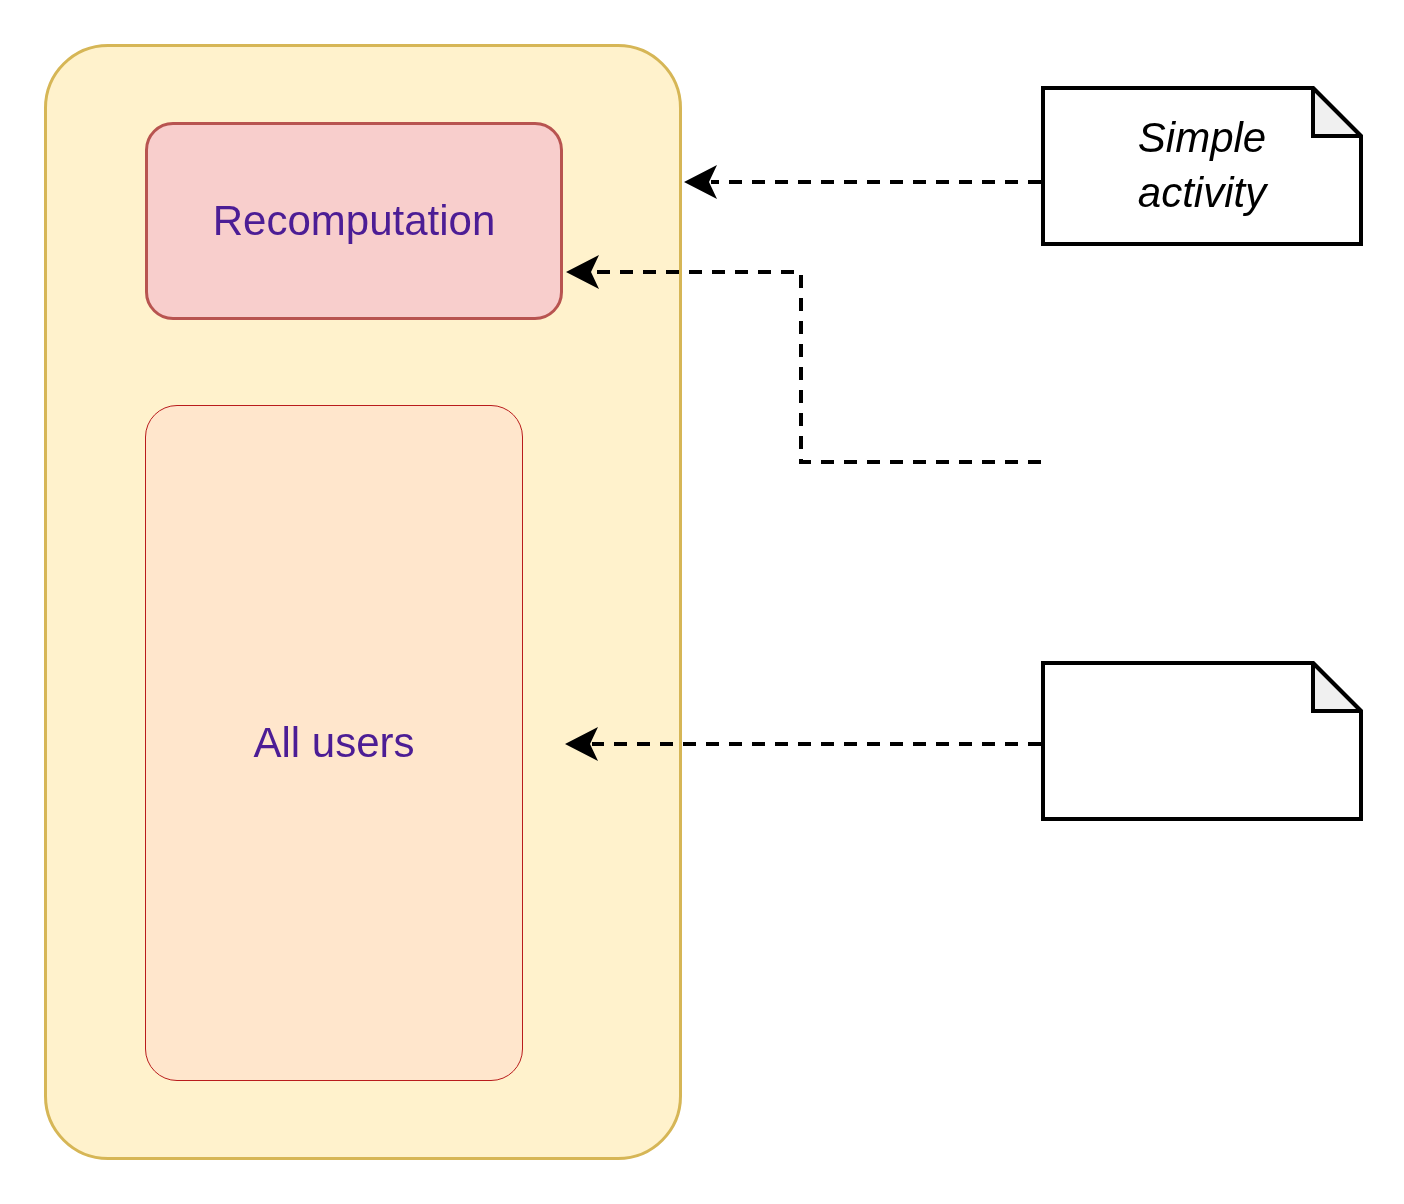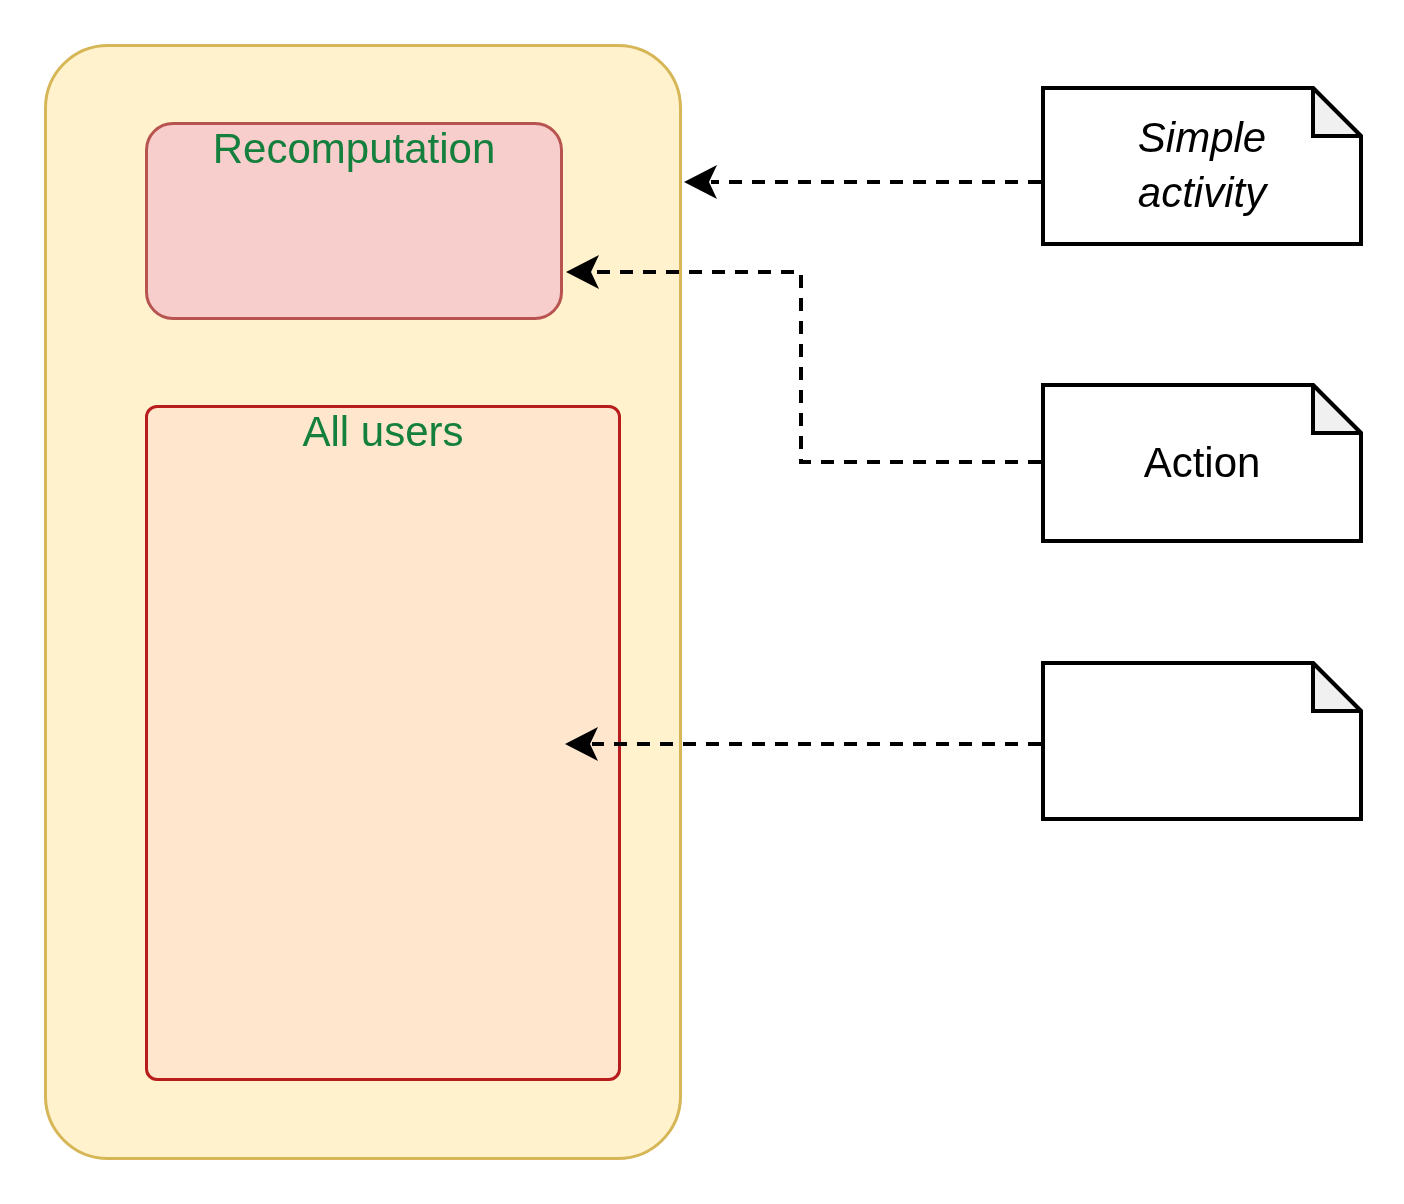--- a/index.html
+++ b/index.html
@@ -23,42 +23,43 @@
     left: 44px;
     top: 44px;
     width: 638px;
     height: 1116px;
     background: #FFF2CC;
     border: 3px solid #D6B656;
     border-radius: 64px;
   }
   .node {
     display: flex;
+    align-items: center;
     justify-content: center;
     text-align: center;
     font-size: 42px;
-    color: #15803d;
+    color: #4c1d95;
   }
   .node-recomputation {
     left: 145px;
     top: 122px;
     width: 418px;
     height: 198px;
     background: #F8CECC;
     border: 3px solid #B85450;
     border-radius: 28px;
   }
   .node-all-users {
     left: 145px;
     top: 405px;
-    width: 476px;
+    width: 378px;
     height: 676px;
     background: #FFE6CC;
-    border: 3px solid #b91c1c;
-    border-radius: 12px;
+    border: 1px solid #b91c1c;
+    border-radius: 32px;
   }
   .note {
     position: absolute;
     left: 1041px;
     width: 322px;
     height: 160px;
   }
   .note svg {
     position: absolute;
     left: 0;
@@ -130,27 +131,20 @@
   </svg>
 
   <div class="note note-simple-activity">
     <svg viewBox="0 0 322 160" xmlns="http://www.w3.org/2000/svg">
       <path d="M 2 2 H 272 L 320 50 V 158 H 2 Z" fill="#FFFFFF" stroke="#000000" stroke-width="4" stroke-linejoin="miter"></path>
       <path d="M 272 2 V 50 H 320 Z" fill="#F0F0F0" stroke="#000000" stroke-width="4" stroke-linejoin="miter"></path>
     </svg>
     <div class="note-label">Simple activity</div>
   </div>
 
-  <div class="note note-action">
-    <svg viewBox="0 0 322 160" xmlns="http://www.w3.org/2000/svg">
-      <path d="M 2 2 H 272 L 320 50 V 158 H 2 Z" fill="#FFFFFF" stroke="#000000" stroke-width="4" stroke-linejoin="miter"></path>
-      <path d="M 272 2 V 50 H 320 Z" fill="#F0F0F0" stroke="#000000" stroke-width="4" stroke-linejoin="miter"></path>
-    </svg>
-    <div class="note-label">Action</div>
-  </div>
 
   <div class="note note-item-set">
     <svg viewBox="0 0 322 160" xmlns="http://www.w3.org/2000/svg">
       <path d="M 2 2 H 272 L 320 50 V 158 H 2 Z" fill="#FFFFFF" stroke="#000000" stroke-width="4" stroke-linejoin="miter"></path>
       <path d="M 272 2 V 50 H 320 Z" fill="#F0F0F0" stroke="#000000" stroke-width="4" stroke-linejoin="miter"></path>
     </svg>
   </div>
 
 </div>
 

